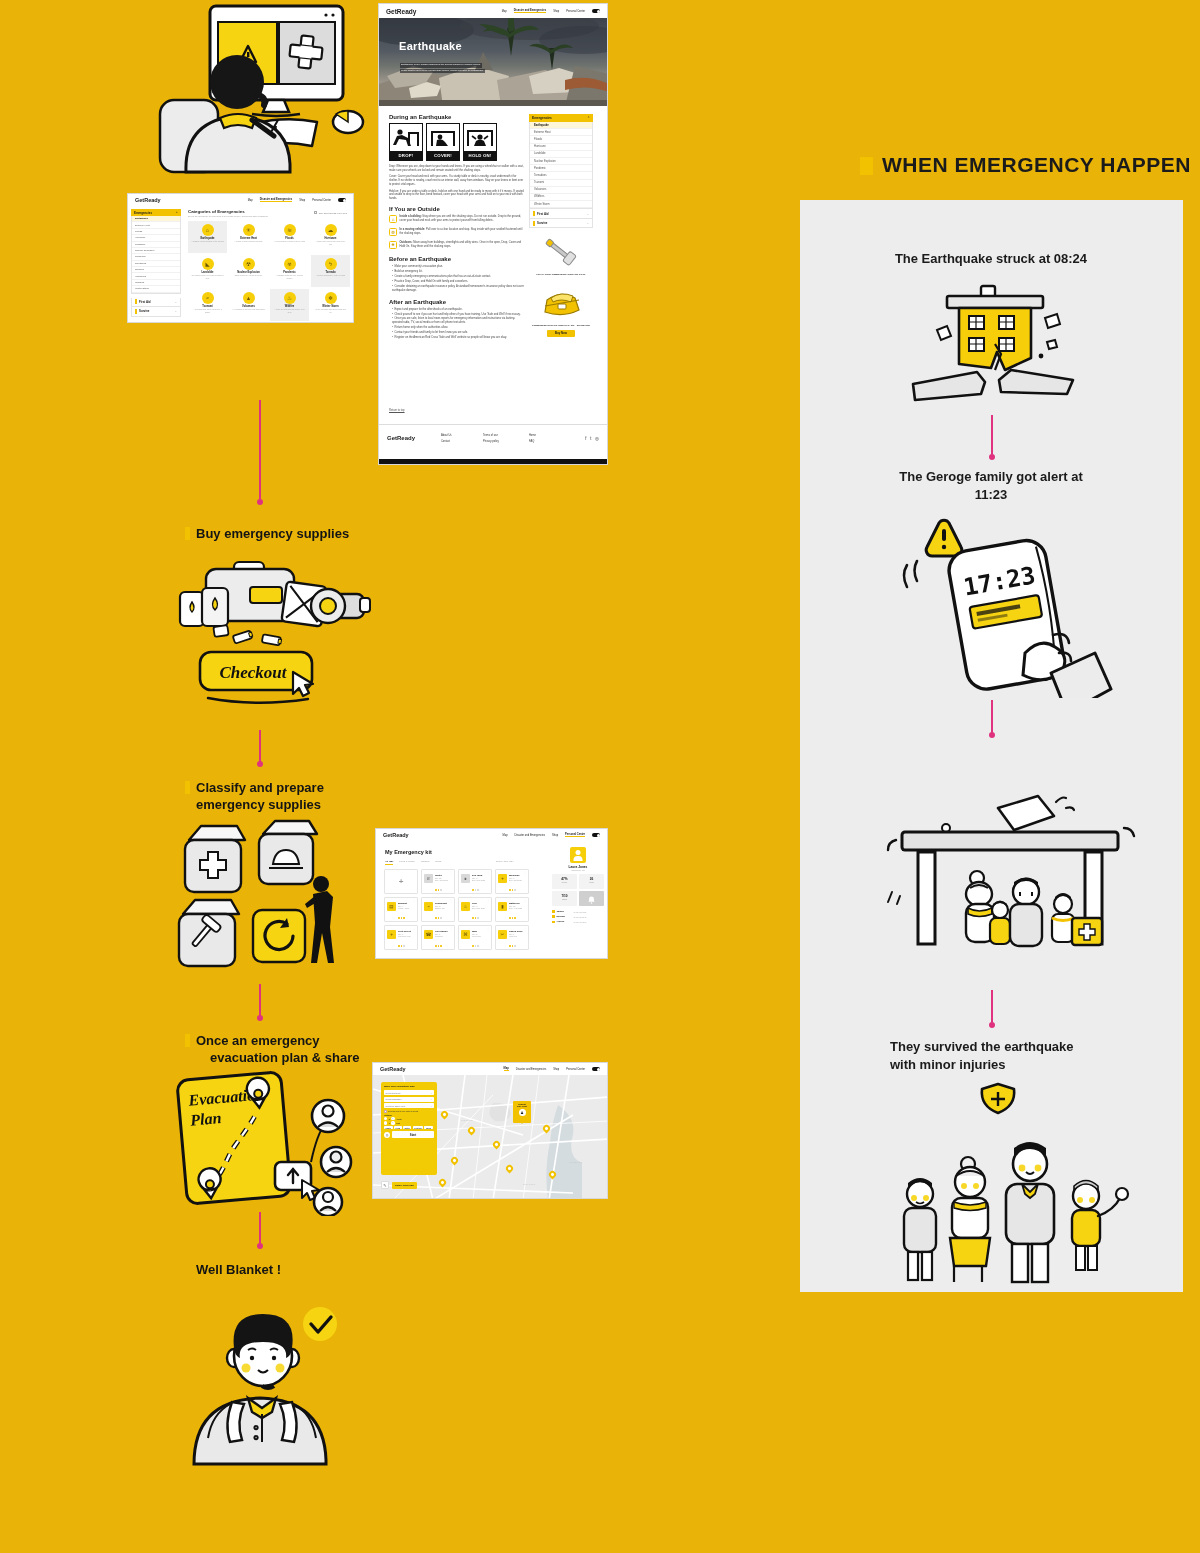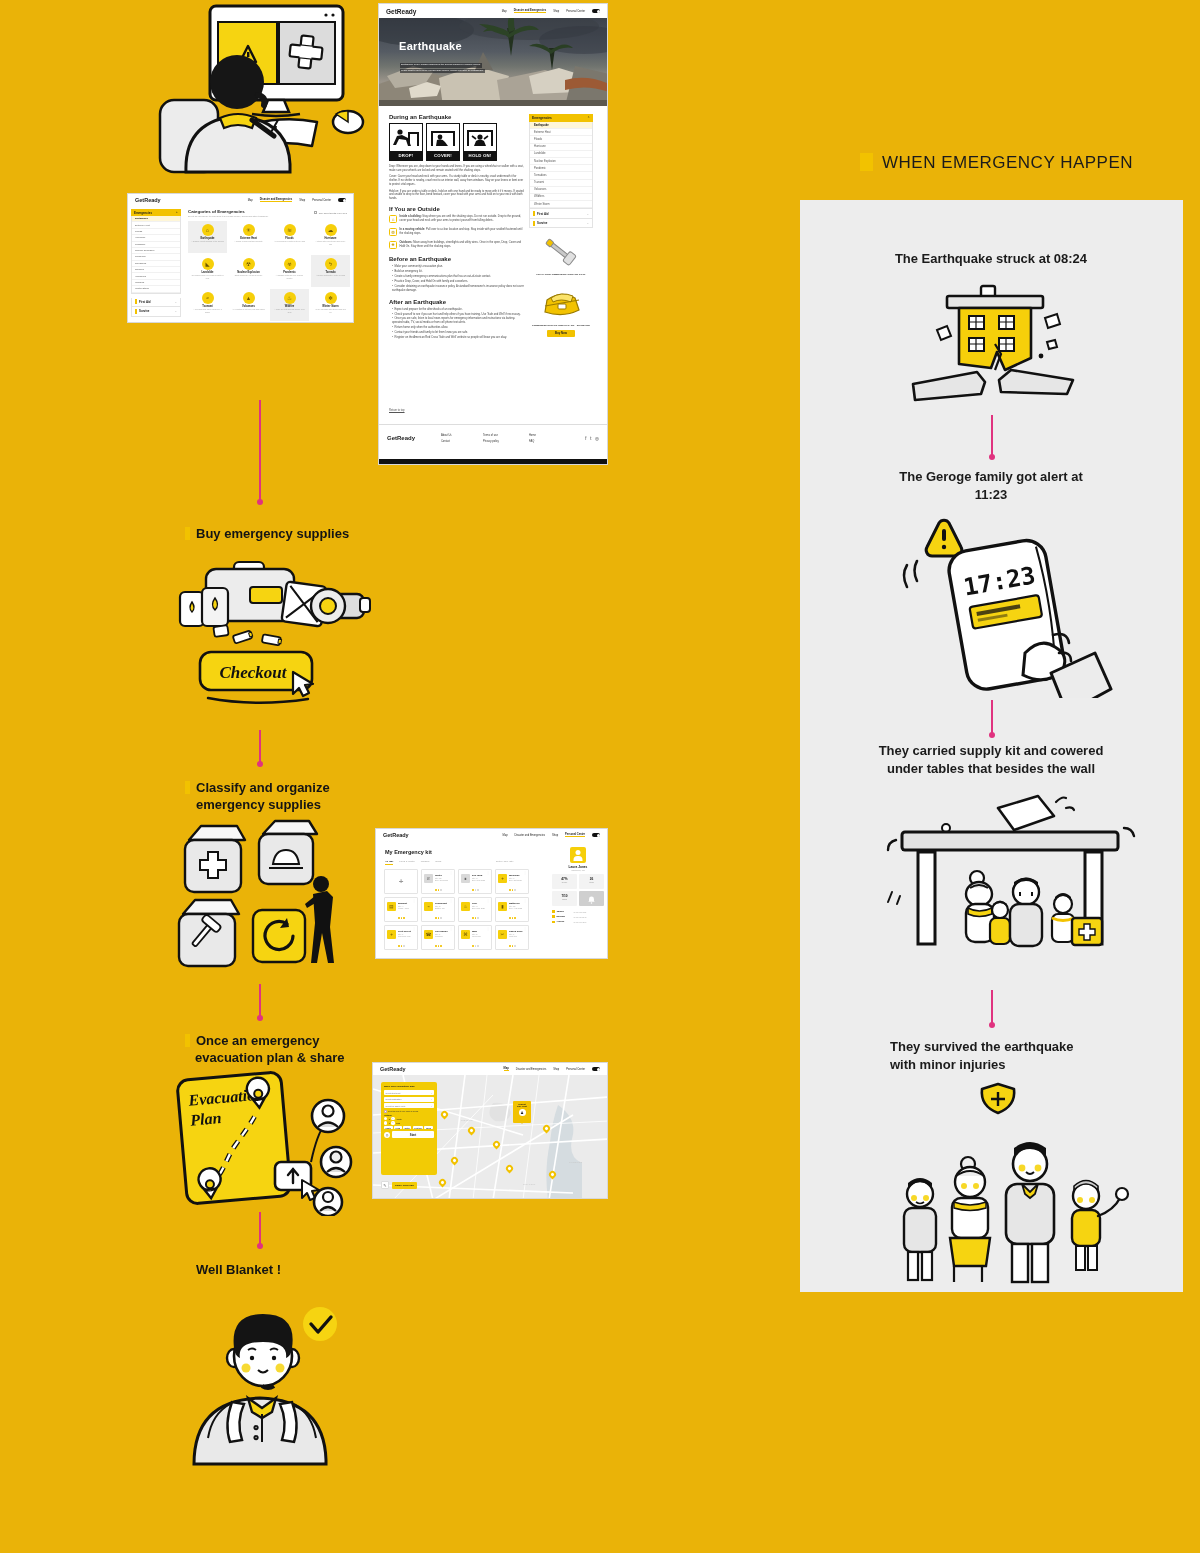--- a/index.html
+++ b/index.html
@@ -5,21 +5,21 @@
   html,body{margin:0;padding:0;background:#fff;-webkit-text-size-adjust:none}
   *{box-sizing:border-box}
   .canvas{position:relative;width:1200px;height:1553px;background:#eab308;font-family:"Liberation Sans",sans-serif;color:#1b1b1b;overflow:hidden}
   .abs{position:absolute}
   
   .flow-label{position:absolute;font-size:13px;font-weight:bold;line-height:1.3;color:#141414}
   .ybar{display:inline-block;width:5px;height:13px;background:#F2C200;margin-right:6px;vertical-align:-2px}
   .conn{position:absolute;width:2px;background:#E0337F}
   .conn::after{content:"";position:absolute;bottom:-5px;left:50%;transform:translateX(-50%);width:6px;height:6px;border-radius:50%;background:#E0337F}
   .story-panel{position:absolute;left:800px;top:200px;width:383px;height:1092px;background:#EDEDED}
-  .story-head{position:absolute;left:860px;top:153px;font-size:17px;font-weight:normal;letter-spacing:.5px}
+  .story-head{position:absolute;left:860px;top:153px;font-size:21px;font-weight:bold;letter-spacing:.5px}
   .story-head .ybar{width:13px;height:18px;vertical-align:-3px;margin-right:9px}
   .story-text{position:absolute;font-size:13px;font-weight:bold;line-height:1.35;text-align:center}
   
   .shot{position:absolute;background:#fff;border:1px solid #D8D8D8;overflow:hidden}
   .mh{position:absolute;top:0;left:0;right:0;height:12px;display:flex;align-items:center;justify-content:space-between;padding:0 7px;background:#fff;z-index:6}
   .mh.big{height:14px}
   .mlogo{font-weight:bold;font-size:5.5px}
   .mh.big .mlogo{font-size:6.5px}
   .mnav{display:flex;align-items:center;gap:7px}
   .mni{font-size:2.6px;color:#222}
@@ -522,21 +522,21 @@
 
   <svg class="abs" style="left:196px;top:648px" width="130" height="60" viewBox="0 0 130 60">
     <rect x="4" y="4" width="112" height="38" rx="11" fill="#F6D411" stroke="#111" stroke-width="2.6"></rect>
     <text x="57" y="30" text-anchor="middle" font-size="17" font-style="italic" font-weight="bold" font-family="Liberation Serif, serif" fill="#111">Checkout</text>
     <path d="M97 24 l0 22 l6 -6 l4 8 l6 -3 l-4 -8 l8 -1 z" fill="#fff" stroke="#111" stroke-width="2.2" stroke-linejoin="round"></path>
     <path d="M12 50 q48 9 100 1" fill="none" stroke="#111" stroke-width="2.4" stroke-linecap="round"></path>
   </svg>
 
   <div class="conn" style="left:259px;top:730px;height:32px"></div>
 
-  <div class="flow-label" style="left:185px;top:780px"><span class="ybar"></span><span>Classify and organize</span><br><span style="margin-left:11px">emergency supplies</span></div>
+  <div class="flow-label" style="left:185px;top:780px"><span class="ybar"></span><span>Classify and prepare</span><br><span style="margin-left:11px">emergency supplies</span></div>
 
   <svg class="abs" style="left:175px;top:818px" width="175" height="150" viewBox="0 0 175 150">
     <g>
       <path d="M14 22 l12 -14 h36 l8 14 z" fill="#F7F7F7" stroke="#111" stroke-width="2.4" stroke-linejoin="round"></path>
       <rect x="10" y="22" width="56" height="52" rx="9" fill="#E9E9E9" stroke="#111" stroke-width="2.4"></rect>
       <path d="M33 34 h10 v8 h8 v10 h-8 v8 h-10 v-8 h-8 v-10 h8 z" fill="#fff" stroke="#111" stroke-width="2"></path>
     </g>
     <g>
       <path d="M88 16 l12 -13 h34 l8 13 z" fill="#F7F7F7" stroke="#111" stroke-width="2.4" stroke-linejoin="round"></path>
       <rect x="84" y="16" width="54" height="50" rx="9" fill="#E9E9E9" stroke="#111" stroke-width="2.4"></rect>
@@ -802,21 +802,21 @@
             <span class="kcb"></span>
             <span class="kcn">Ashley</span>
             <span class="kcp">+1 456 709 876</span>
           </div>
       </div>
     </div>
   </div>
 
   <div class="conn" style="left:259px;top:984px;height:32px"></div>
 
-  <div class="flow-label" style="left:185px;top:1033px"><span class="ybar"></span><span>Once an emergency</span><br><span style="margin-left:10px">evacuation plan &amp; share</span></div>
+  <div class="flow-label" style="left:185px;top:1033px"><span class="ybar"></span><span>Once an emergency</span><br><span style="margin-left:25px">evacuation plan &amp; share</span></div>
 
   <svg class="abs" style="left:172px;top:1066px" width="185" height="150" viewBox="0 0 185 150">
     <g transform="rotate(-5 62 72)">
       <rect x="10" y="10" width="104" height="124" rx="11" fill="#F6D411" stroke="#111" stroke-width="3"></rect>
       <text x="20" y="36" font-size="16" font-weight="bold" font-style="italic" font-family="Liberation Serif, serif" fill="#111">Evacuation</text>
       <text x="20" y="56" font-size="16" font-weight="bold" font-style="italic" font-family="Liberation Serif, serif" fill="#111">Plan</text>
       <path d="M34 118 C 50 104, 52 92, 62 80 C 72 68, 78 62, 86 50" fill="none" stroke="#111" stroke-width="5" stroke-dasharray="8 7"></path>
       <path d="M34 118 C 50 104, 52 92, 62 80 C 72 68, 78 62, 86 50" fill="none" stroke="#fff" stroke-width="2.4" stroke-dasharray="8 7"></path>
       <path d="M34 122 a11 11 0 1 1 0.2 0 M34 130 l-6 -9 h12 z" fill="#fff" stroke="#111" stroke-width="2.4"></path>
       <circle cx="34" cy="116" r="4" fill="#F6D411" stroke="#111" stroke-width="2"></circle>
@@ -1011,21 +1011,20 @@
       <rect x="92" y="104" width="44" height="4" fill="#111" opacity=".75"></rect>
         <rect x="92" y="111" width="30" height="3" fill="#111" opacity=".45"></rect>
     </g>
     <path d="M140 150 q16 -16 30 -6 q14 8 8 22 q-16 18 -40 6 z" fill="#fff" stroke="#111" stroke-width="3"></path>
     <path d="M168 132 q14 -4 16 8 M174 150 q12 -2 12 8" fill="none" stroke="#111" stroke-width="2.6" stroke-linecap="round"></path>
     <path d="M166 170 l44 -20 l16 36 l-44 24 z" fill="#ECECEC" stroke="#111" stroke-width="3" stroke-linejoin="round"></path>
   </svg>
 
   <div class="conn" style="left:991px;top:700px;height:33px"></div>
 
-  <div class="story-text" style="left:866px;top:742px;width:250px">They carried supply kit and cowered under tables that besides the wall</div>
 
   <svg class="abs" style="left:880px;top:792px" width="260" height="195" viewBox="0 0 260 195">
     <path d="M118 16 l40 -12 l16 20 l-40 14 z" fill="#fff" stroke="#111" stroke-width="2.6" stroke-linejoin="round"></path>
     <path d="M176 10 q6 -6 10 -4 M186 16 q6 -2 8 2" fill="none" stroke="#111" stroke-width="2.2" stroke-linecap="round"></path>
     <path d="M16 48 q-8 2 -8 10 M244 36 q8 0 10 8" fill="none" stroke="#111" stroke-width="2.4" stroke-linecap="round"></path>
     <circle cx="66" cy="36" r="4" fill="#fff" stroke="#111" stroke-width="2"></circle>
     <rect x="22" y="40" width="216" height="18" rx="3" fill="#E3E3E3" stroke="#111" stroke-width="3"></rect>
     <path d="M22 58 h216" stroke="#111" stroke-width="2"></path>
     <rect x="38" y="60" width="17" height="92" fill="#fff" stroke="#111" stroke-width="3"></rect>
     <rect x="205" y="60" width="17" height="92" fill="#fff" stroke="#111" stroke-width="3"></rect>

